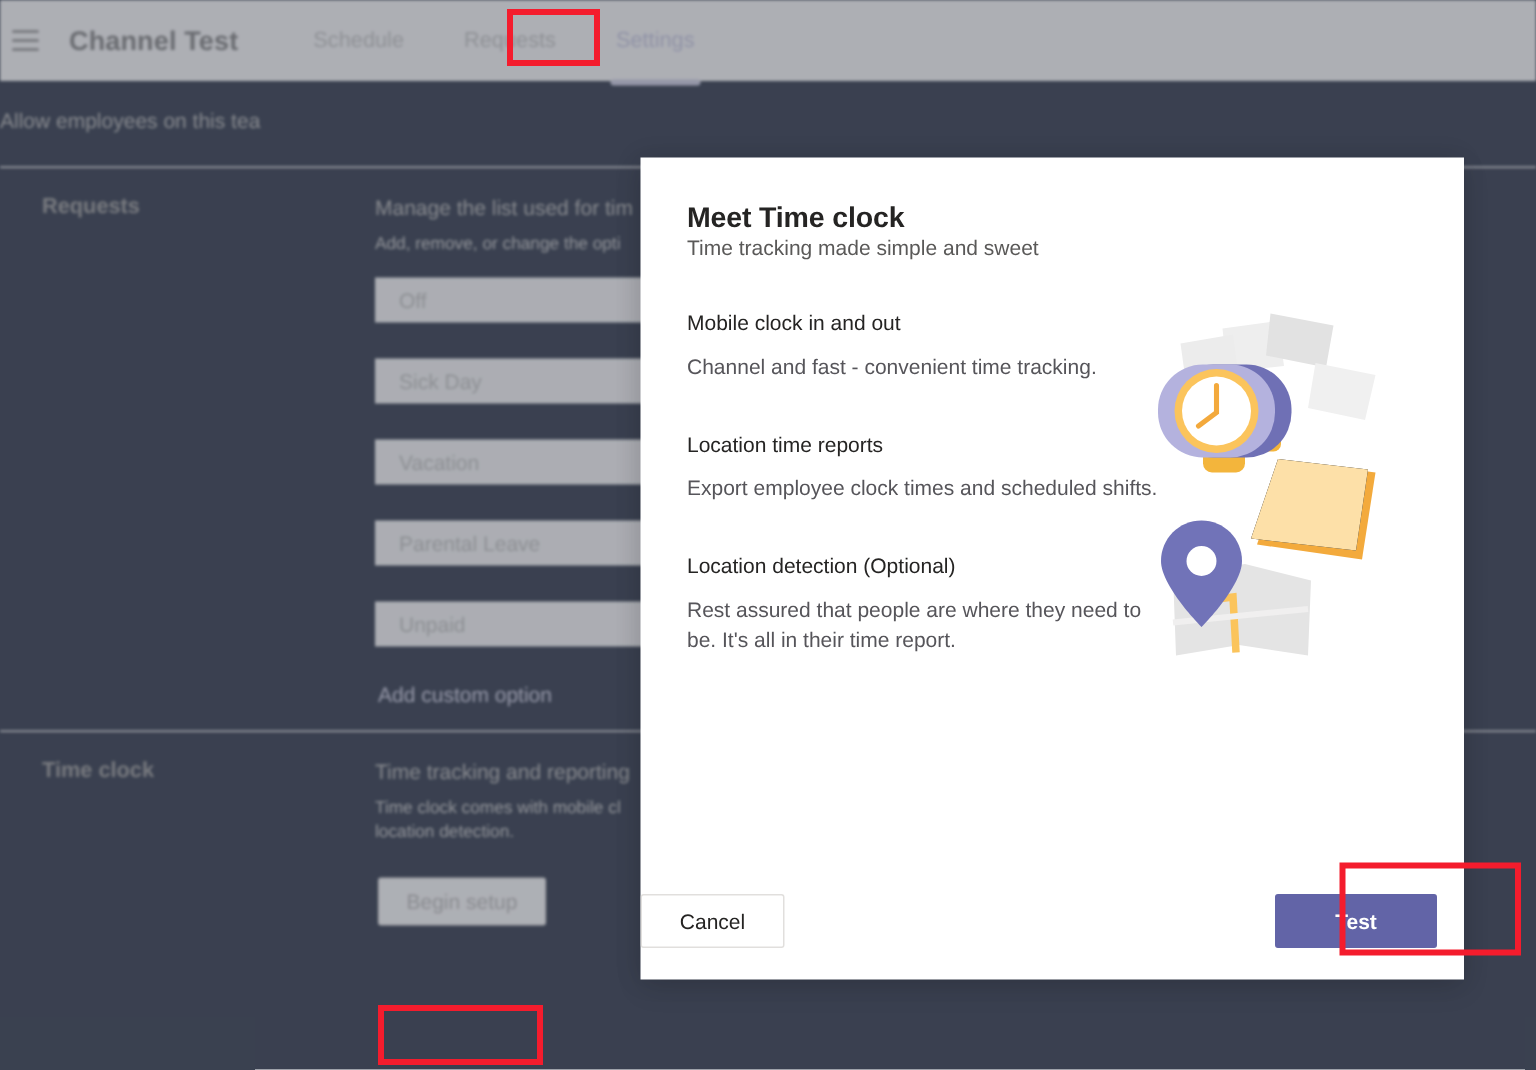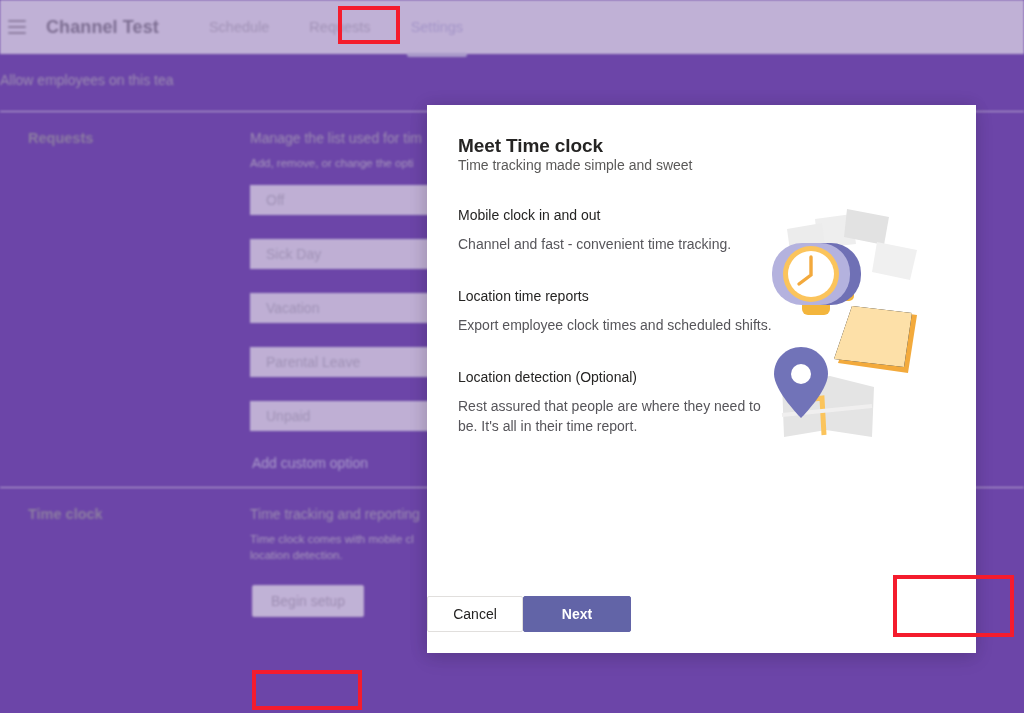--- a/index.html
+++ b/index.html
@@ -9,21 +9,21 @@
     height: 713px;
     overflow: hidden;
     font-family: "Liberation Sans", sans-serif;
     background: #ffffff;
   }
 
   #app {
     position: relative;
     width: 1024px;
     height: 713px;
-    background: #4c1d95;
+    background: #0f172a;
     overflow: hidden;
   }
 
   
   .page-bg {
     position: absolute;
     inset: 0;
     filter: blur(0.9px);
     opacity: 0.62;
   }
@@ -252,22 +252,22 @@
 
   
   .modal-footer {
     position: absolute;
     left: 0;
     bottom: 0;
     width: 100%;
     height: 78px;
     display: flex;
     align-items: center;
-    justify-content: flex-start;
-    gap: 0;
+    justify-content: space-between;
+    gap: 20px;
     padding-right: 18px;
   }
   .btn {
     height: 36px;
     min-width: 96px;
     border-radius: 2px;
     font-size: 14px;
     display: inline-flex;
     align-items: center;
     justify-content: center;
@@ -416,21 +416,21 @@
 
         <g>
           <path d="M49 160 C64 160 76 172 76 187 C76 204 49 231 49 231 C49 231 22 204 22 187 C22 172 34 160 49 160 Z" fill="#7173b8"></path>
           <circle cx="49" cy="187" r="10" fill="#ffffff"></circle>
         </g>
       </svg>
     </div>
 
     <div class="modal-footer">
       <div class="btn btn-cancel">Cancel</div>
-      <div class="btn btn-next">Next</div>
+      <div class="btn btn-next">Test</div>
     </div>
   </div>
 
   <div class="annot" id="annot-settings"></div>
   <div class="annot" id="annot-begin"></div>
   <div class="annot" id="annot-next"></div>
 
 </div>
 
 </body></html>

